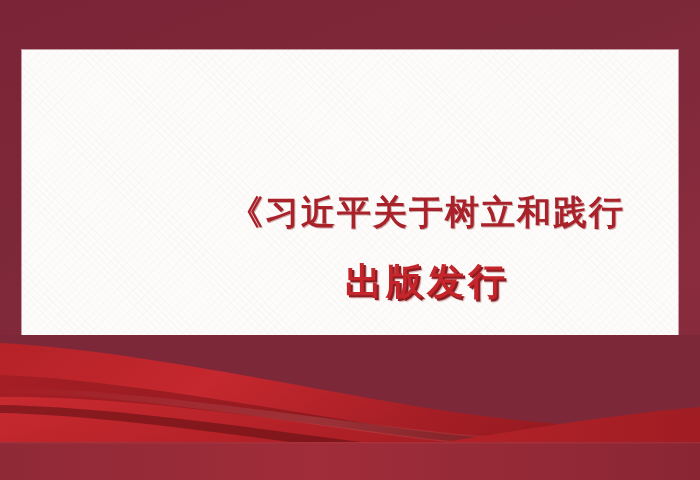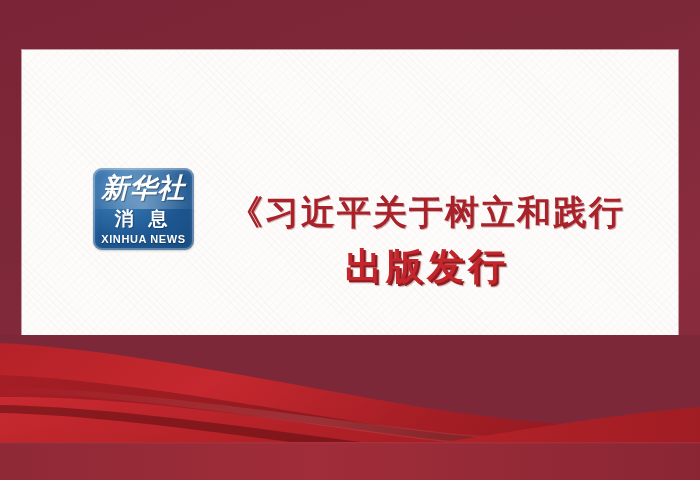--- a/index.html
+++ b/index.html
@@ -136,21 +136,21 @@
     font-weight: bold;
     font-size: 34px;
     line-height: 44px;
     letter-spacing: 2px;
     color: #a9222a;
     text-shadow: 1px 1px 0 rgba(120,20,25,0.35);
     white-space: nowrap;
     margin-top: 45px;
   }
   #subline {
-    margin-top: 11px;
+    margin-top: 26px;
     font-family: "Liberation Sans", sans-serif;
     font-weight: bold;
     font-size: 37px;
     line-height: 42px;
     letter-spacing: 4px;
     color: #c4262b;
     text-shadow: 2px 2px 0 #8d1b20, 3px 3px 1px rgba(120,20,25,0.35);
     white-space: nowrap;
   }
 
@@ -167,27 +167,20 @@
 </head>
 <body>
 
 <div id="poster">
 
   <div id="white-panel">
     <div id="white-panel-texture"></div>
 
     <div id="content-row">
 
-      <div id="logo">
-        <div id="logo-sheen"></div>
-        <div id="logo-dots"></div>
-        <div id="logo-line1">新华社</div>
-        <div id="logo-line2">消 息</div>
-        <div id="logo-line3">XINHUA NEWS</div>
-      </div>
 
       <div id="headline">
         <div class="title-line">《习近平关于树立和践行</div>
         <div id="subline">出版发行</div>
       </div>
 
     </div>
   </div>
 
   <div id="ribbon">

